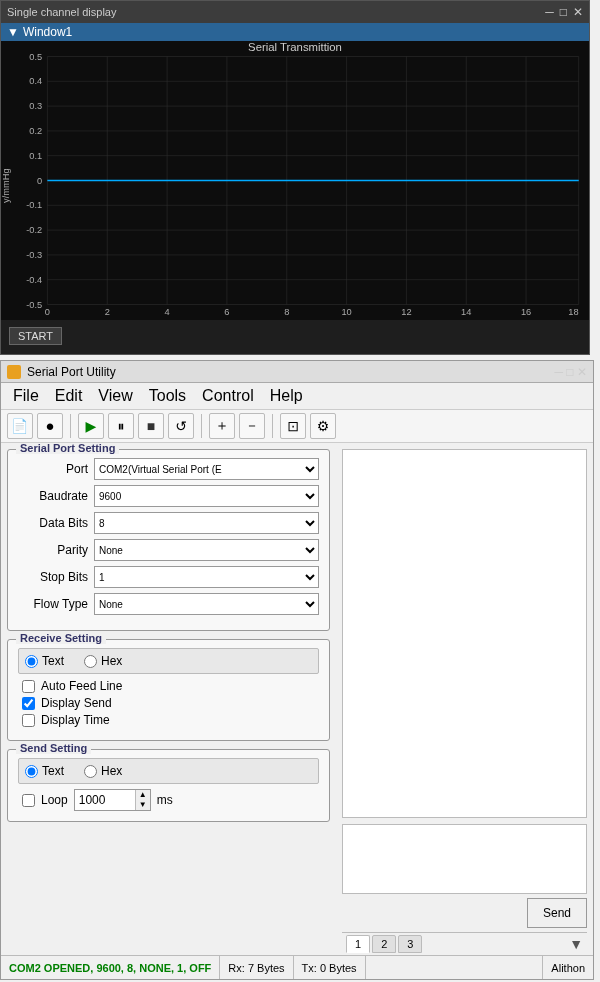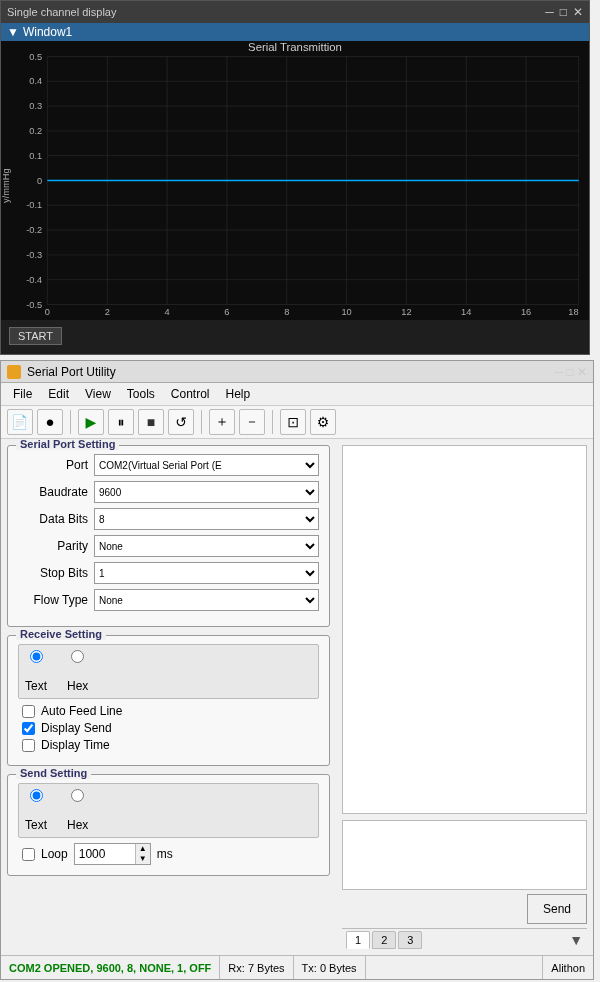--- a/index.html
+++ b/index.html
@@ -85,21 +85,21 @@
     .spu-menubar {
       display: flex;
       gap: 0;
       padding: 2px 4px;
       background: #f0f0f0;
       border-bottom: 1px solid #ccc;
     }
     .spu-menubar span {
       padding: 2px 8px;
       cursor: pointer;
-      font-size: 12px;
+      font-size: 16px;
     }
 
     .spu-toolbar {
       display: flex;
       align-items: center;
       gap: 4px;
       padding: 3px 6px;
       background: #f5f5f5;
       border-bottom: 1px solid #ccc;
     }
@@ -175,21 +175,21 @@
     .radio-row {
       display: flex;
       align-items: center;
       gap: 20px;
       padding: 5px 6px;
       background: #e8e8e8;
       border: 1px solid #bbb;
       border-radius: 2px;
       margin-bottom: 5px;
     }
-    .radio-label { display: flex; align-items: center; gap: 16px; font-size: 12px; cursor: pointer; flex-direction: column; }
+    .radio-label { display: flex; align-items: center; gap: 4px; font-size: 12px; cursor: pointer; }
 
     .checkbox-row {
       display: flex;
       align-items: flex-end;
       gap: 6px;
       margin-bottom: 3px;
       padding-left: 4px;
     }
     .checkbox-row label { font-size: 12px; cursor: pointer; }
 

